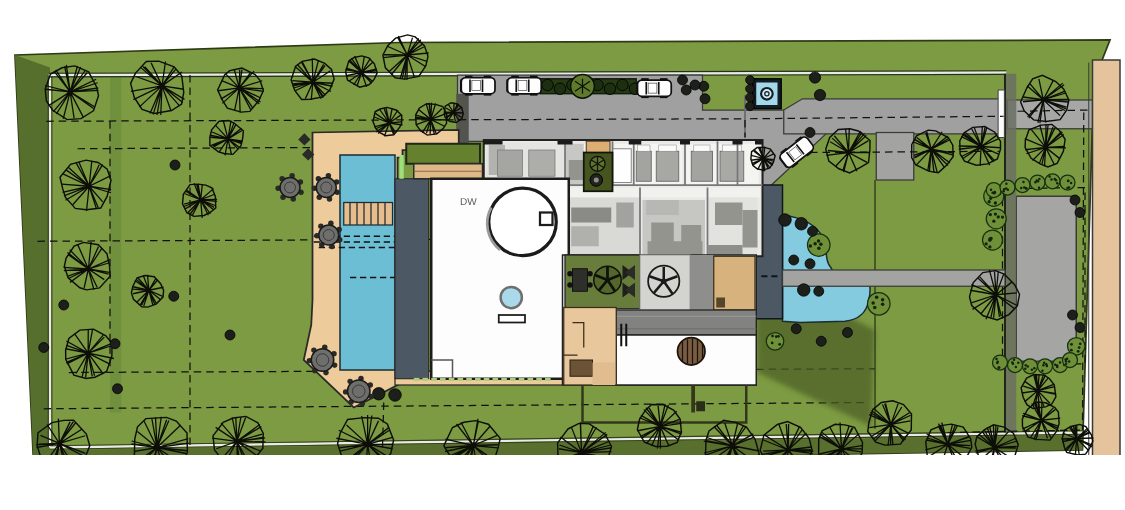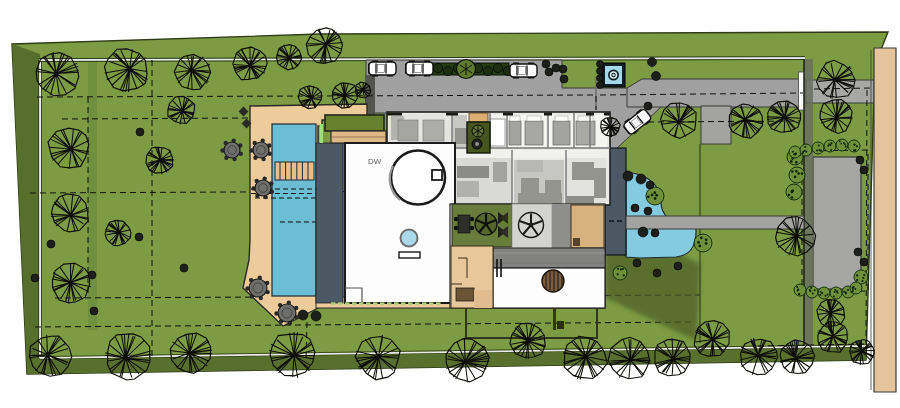--- a/index.html
+++ b/index.html
@@ -1,14 +1,14 @@
 <!DOCTYPE html>
 <html><head><meta charset="utf-8"><style>
 html,body{margin:0;padding:0;background:#fff;font-family:"Liberation Sans",sans-serif;}
-#plan{width:900px;height:408px;position:relative;overflow:hidden;text-align:right;}
+#plan{width:900px;height:364px;position:relative;overflow:hidden;text-align:right;}
 </style></head><body>
 
 <div id="plan">
 <svg width="900" height="408" viewBox="0 0 900 408">
 <defs>
         <filter id="soft" x="-20%" y="-20%" width="140%" height="140%">
           <feGaussianBlur stdDeviation="2.2"></feGaussianBlur>
         </filter>
       </defs>
 

